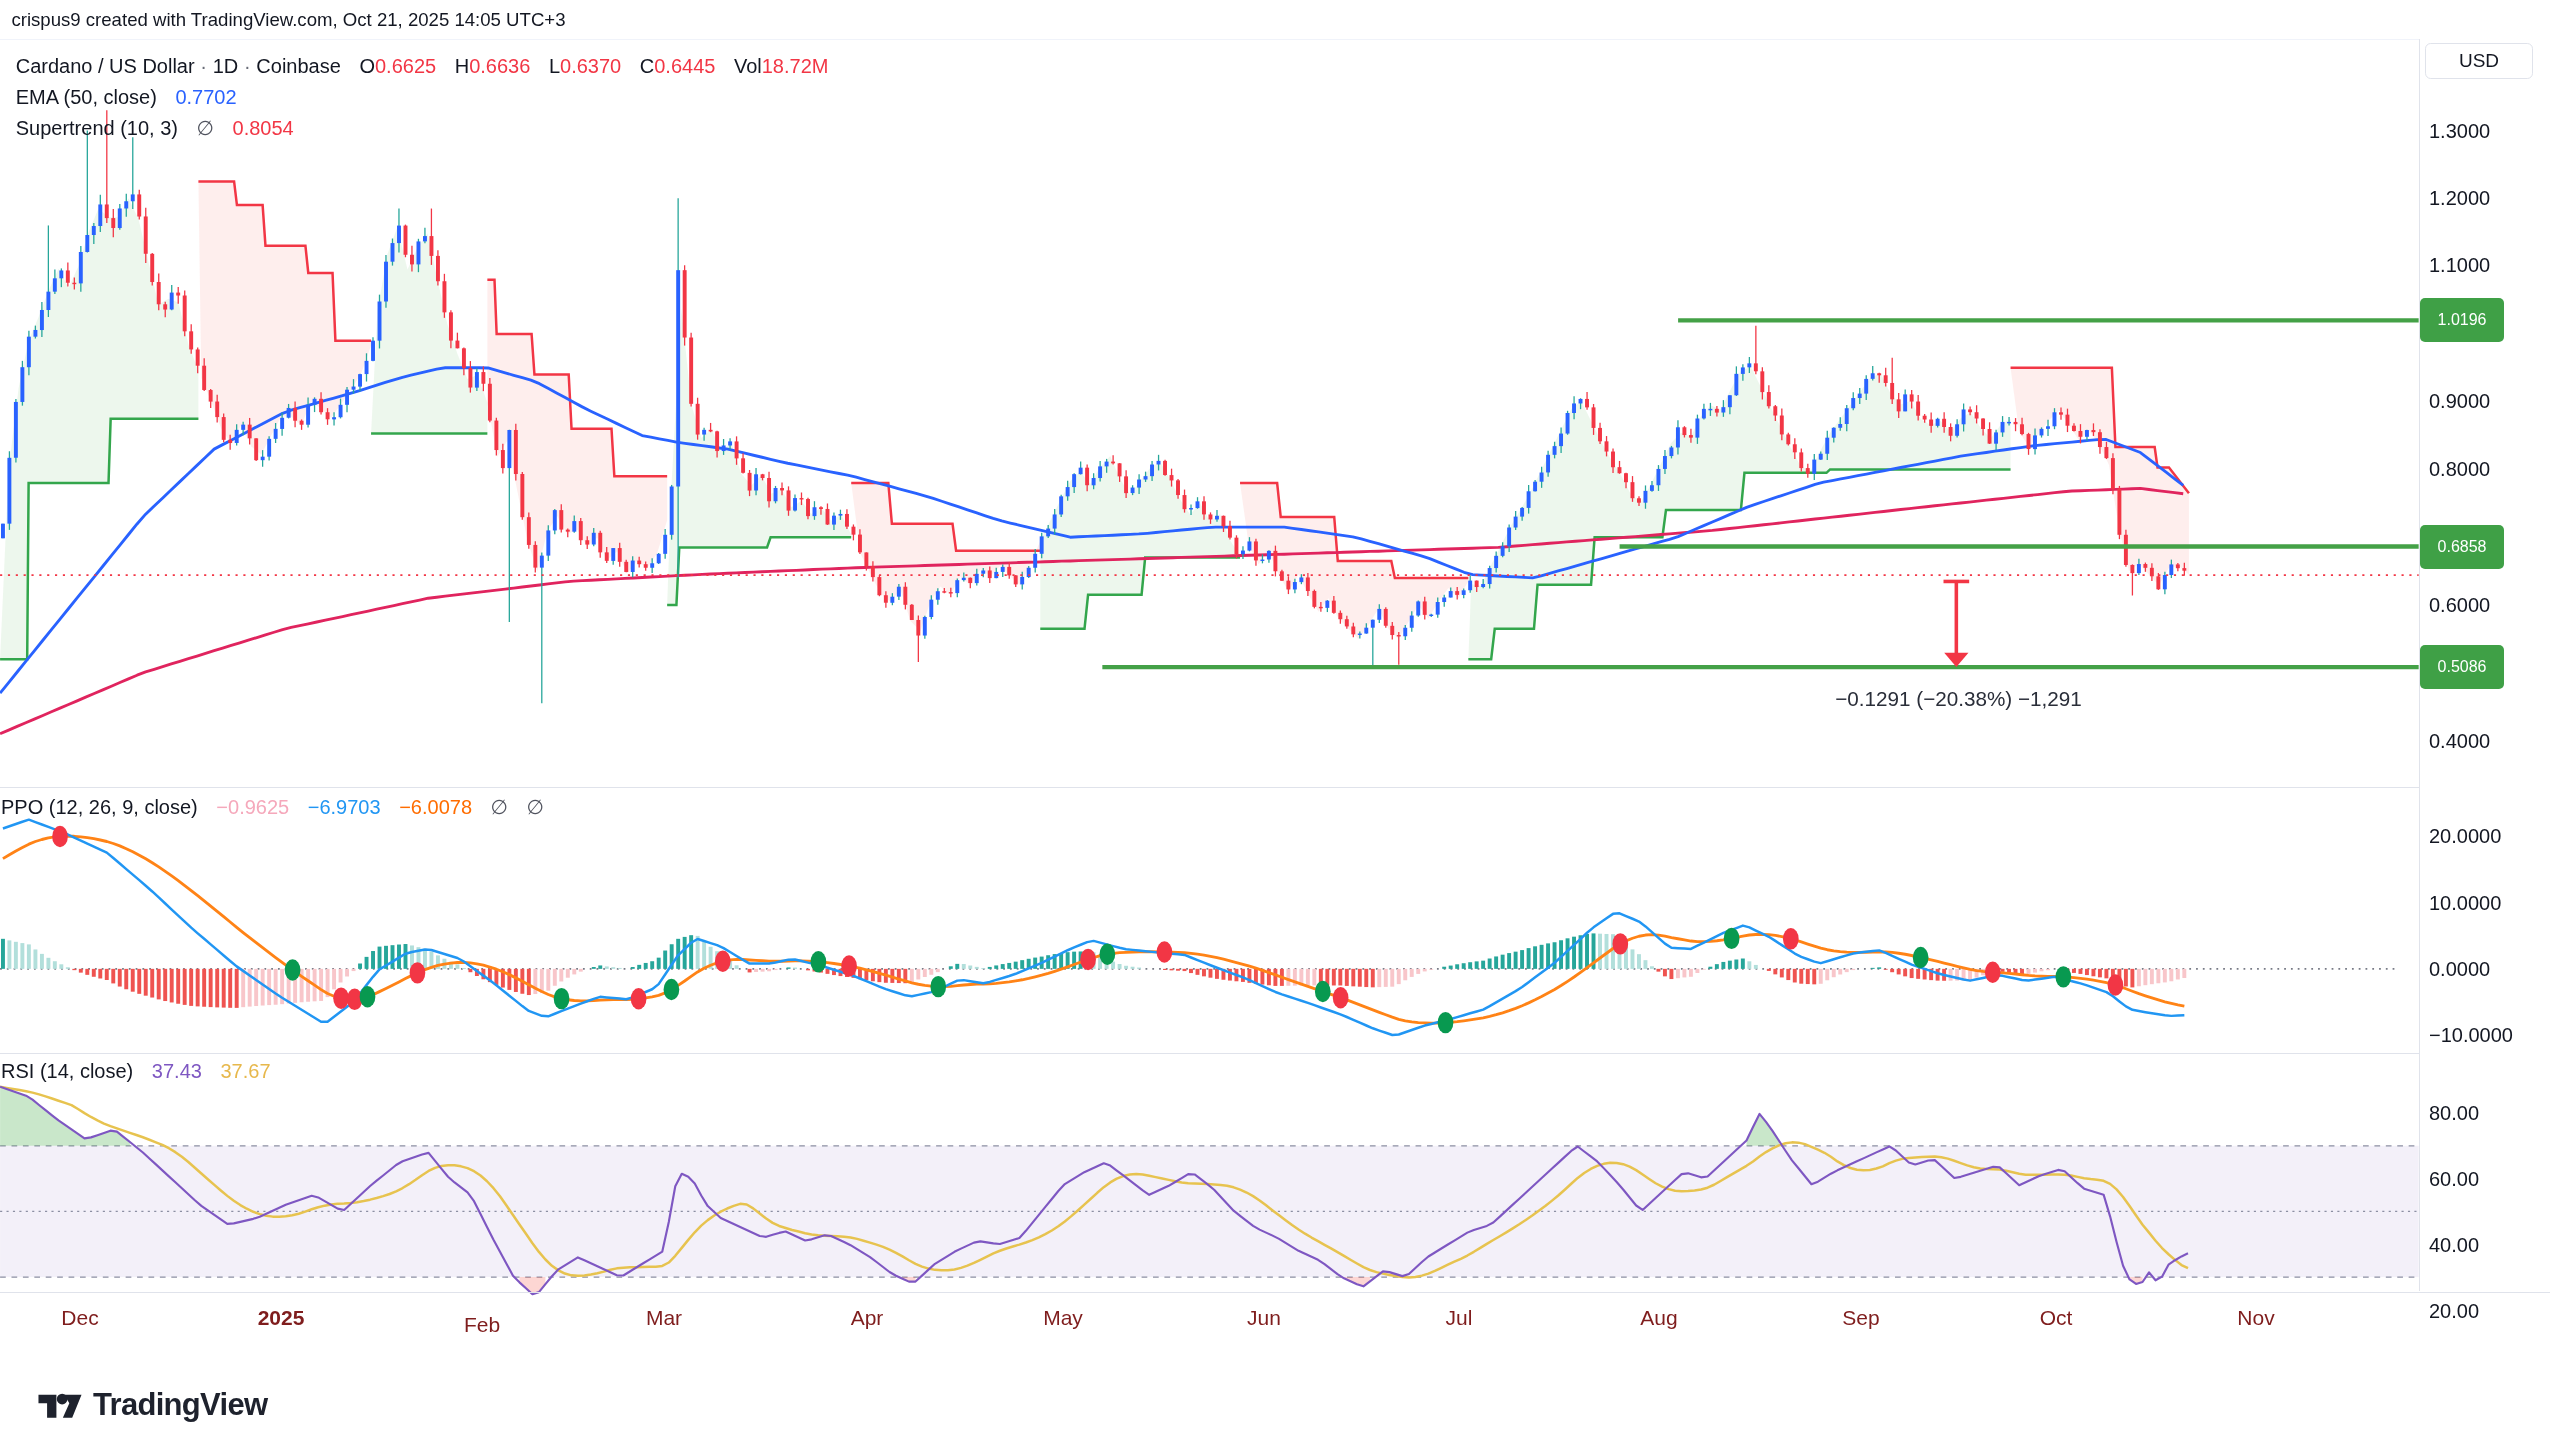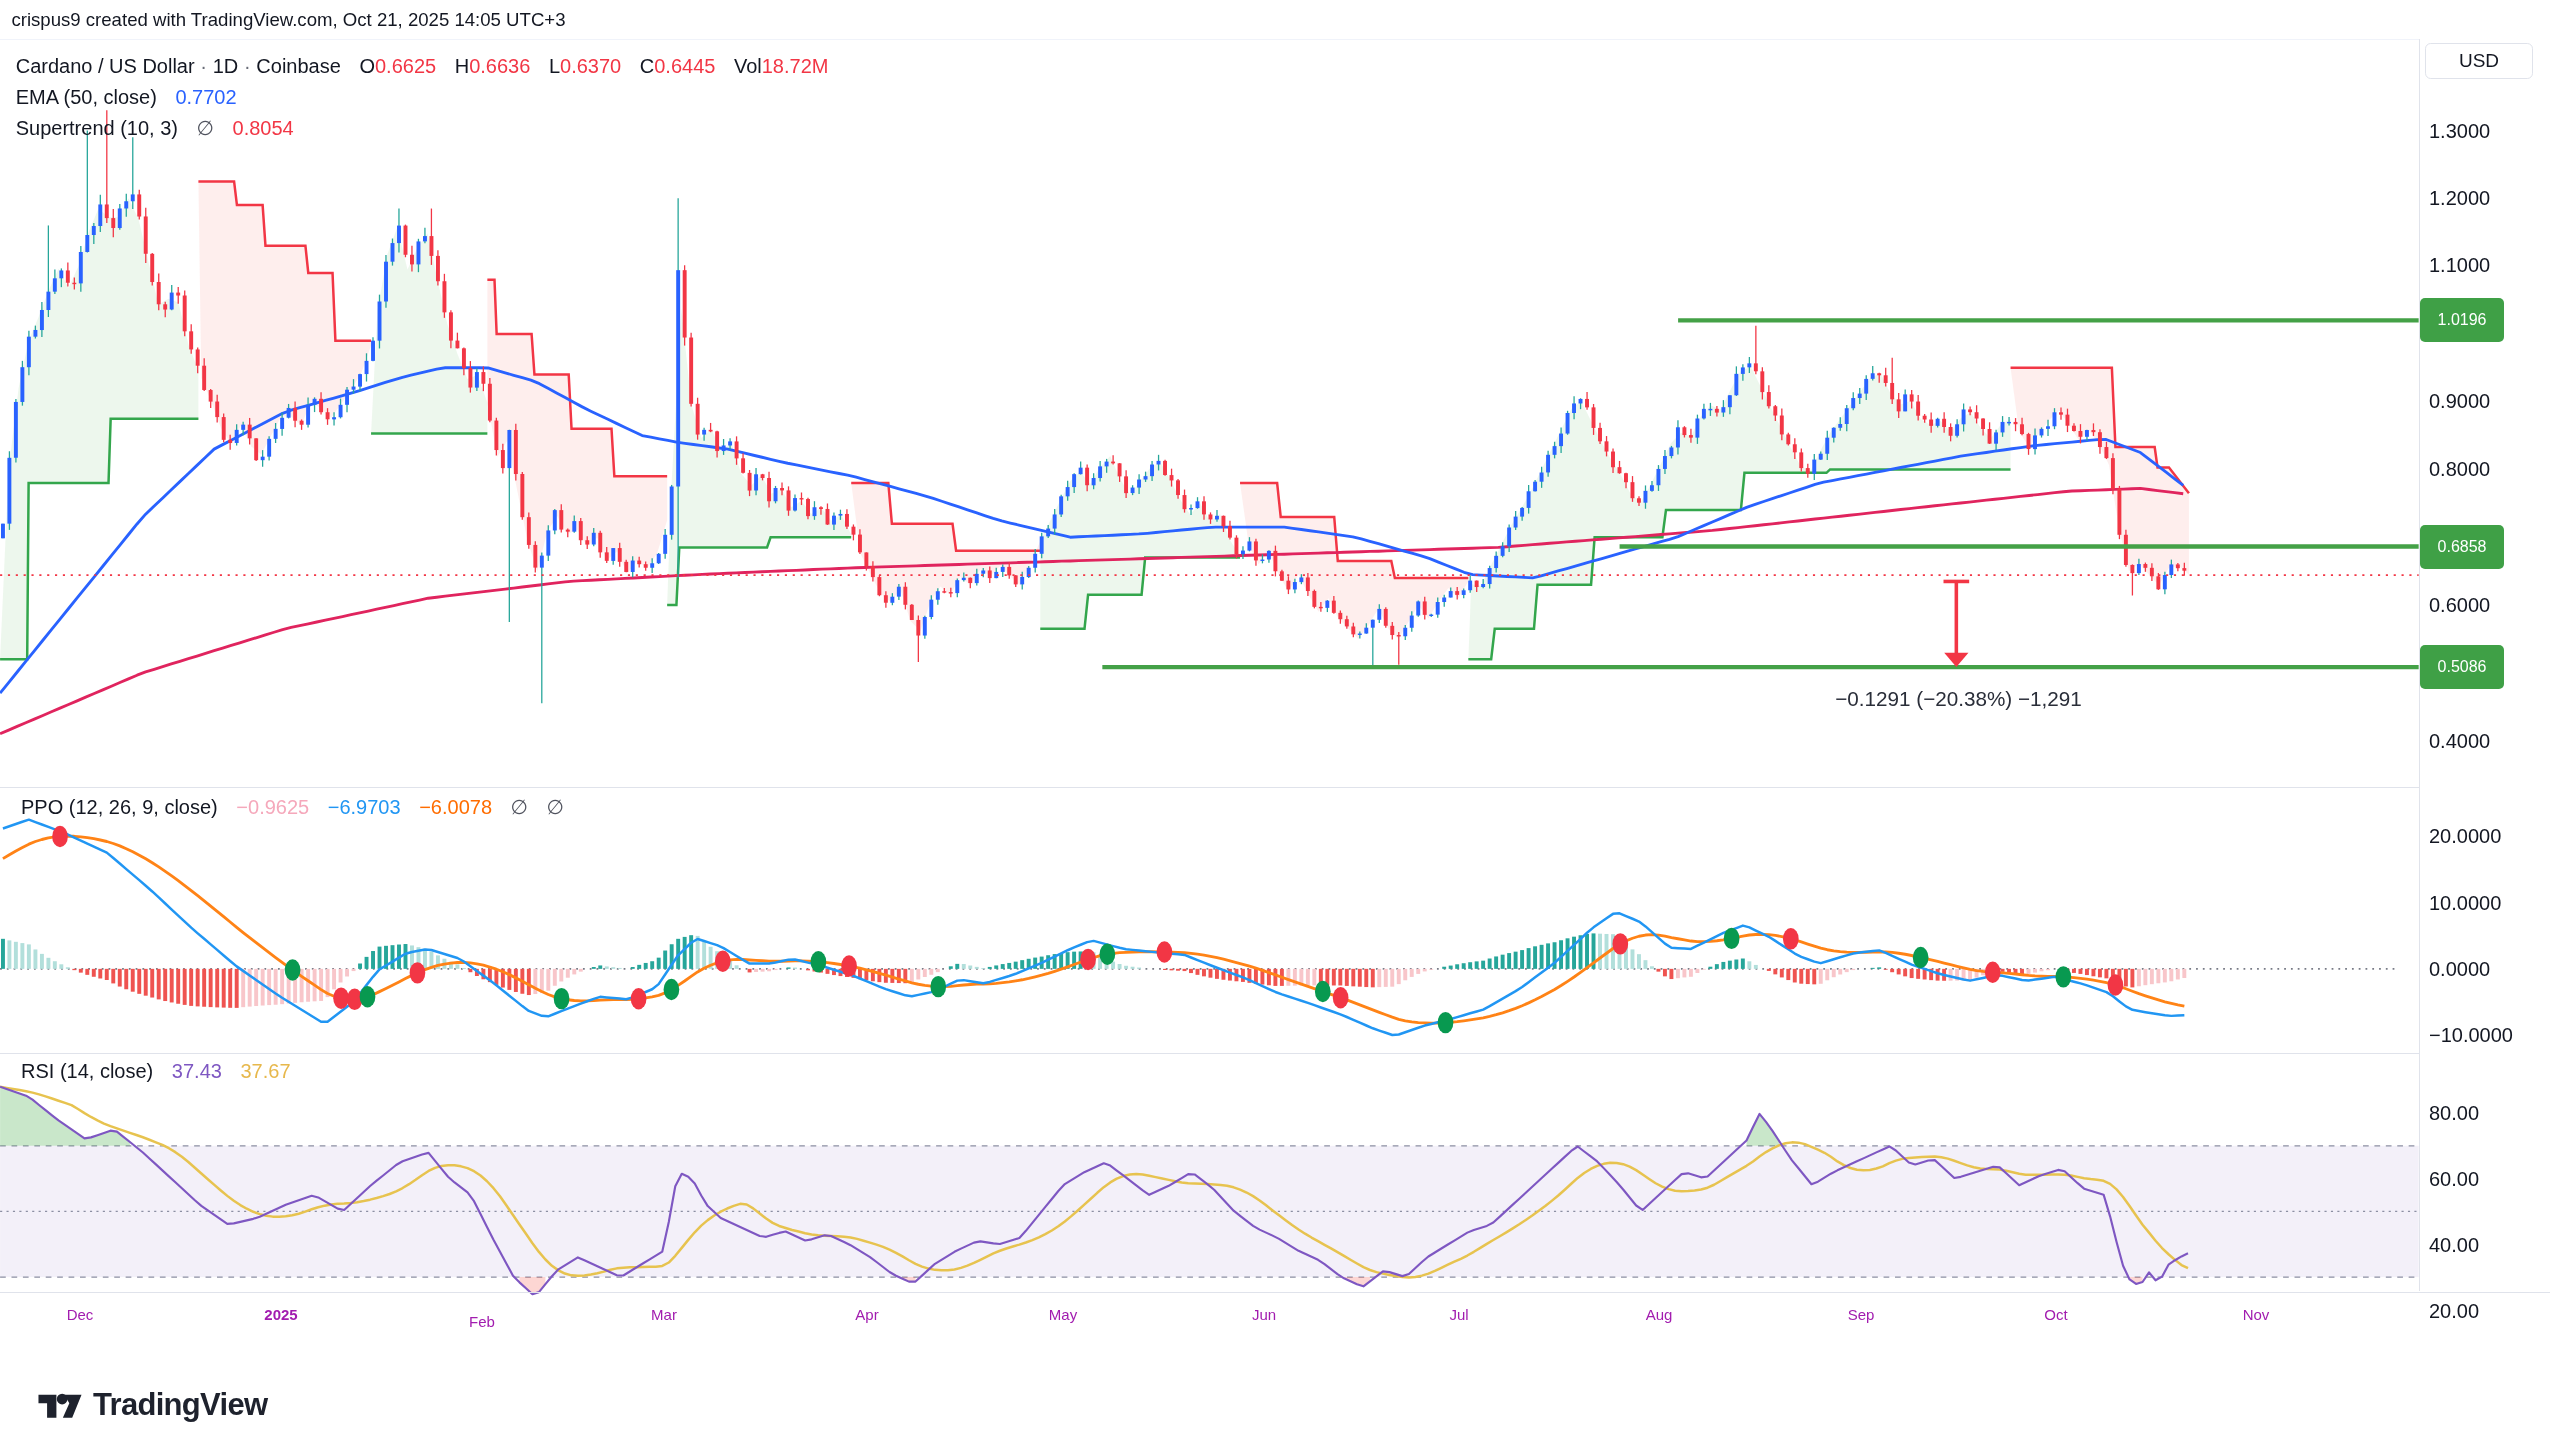--- a/index.html
+++ b/index.html
@@ -15,28 +15,28 @@
   .red{color:#f23645;}
   .blue{color:#2962ff;}
   .pink{color:#e0245e;}
   .lpink{color:#f5a8bb;}
   .ppoblue{color:#2196f3;}
   .orange{color:#ff6d00;}
   .purple{color:#7e57c2;}
   .yellow{color:#e7b84c;}
   .gray{color:#50535e;}
   .sp{display:inline-block;width:13px;}
-  .panel-legend{position:absolute;left:21px;font-size:20px;white-space:nowrap;}
+  .panel-legend{position:absolute;left:1px;font-size:20px;white-space:nowrap;}
   #ppo-legend{top:795px;}
   #rsi-legend{top:1060px;}
   .axis-col{position:absolute;left:2420px;top:39px;width:130px;height:1252px;background:#fff;}
   .usd-btn{position:absolute;left:2425px;top:43px;width:108px;height:36px;border:1.4px solid #e0e3eb;border-radius:5.7px;box-sizing:border-box;font-size:19px;color:#131722;display:flex;align-items:center;justify-content:center;background:#fff;}
   .tick{position:absolute;left:2429px;transform:translateY(-50%);font-size:20px;color:#131722;white-space:nowrap;}
   .badge{position:absolute;left:2420px;transform:translateY(-50%);min-width:84px;height:44px;background:#3fa046;border-radius:5px;color:#fff;font-size:16px;display:flex;align-items:center;justify-content:center;padding:0 7.1px;box-sizing:border-box;}
-  .month{position:absolute;top:1306px;transform:translateX(-50%);font-size:15px;color:#a21caf;}
+  .month{position:absolute;top:1306px;transform:translateX(-50%);font-size:21px;color:#7f1d1d;}
   .month.bold{font-weight:bold;}
   .vsep{position:absolute;left:2419px;top:39px;width:1.4px;height:1252px;background:#e0e3eb;}
   .hsep{position:absolute;left:0;width:2550px;height:1.4px;background:#e0e3eb;}
   #logo{position:absolute;left:37px;top:1387px;display:flex;align-items:center;gap:10px;}
   #logo .logo-text{font-size:31px;font-weight:bold;color:#1e222d;letter-spacing:-0.7px;}
 </style>
 </head>
 <body>
 
 <div id="app">

